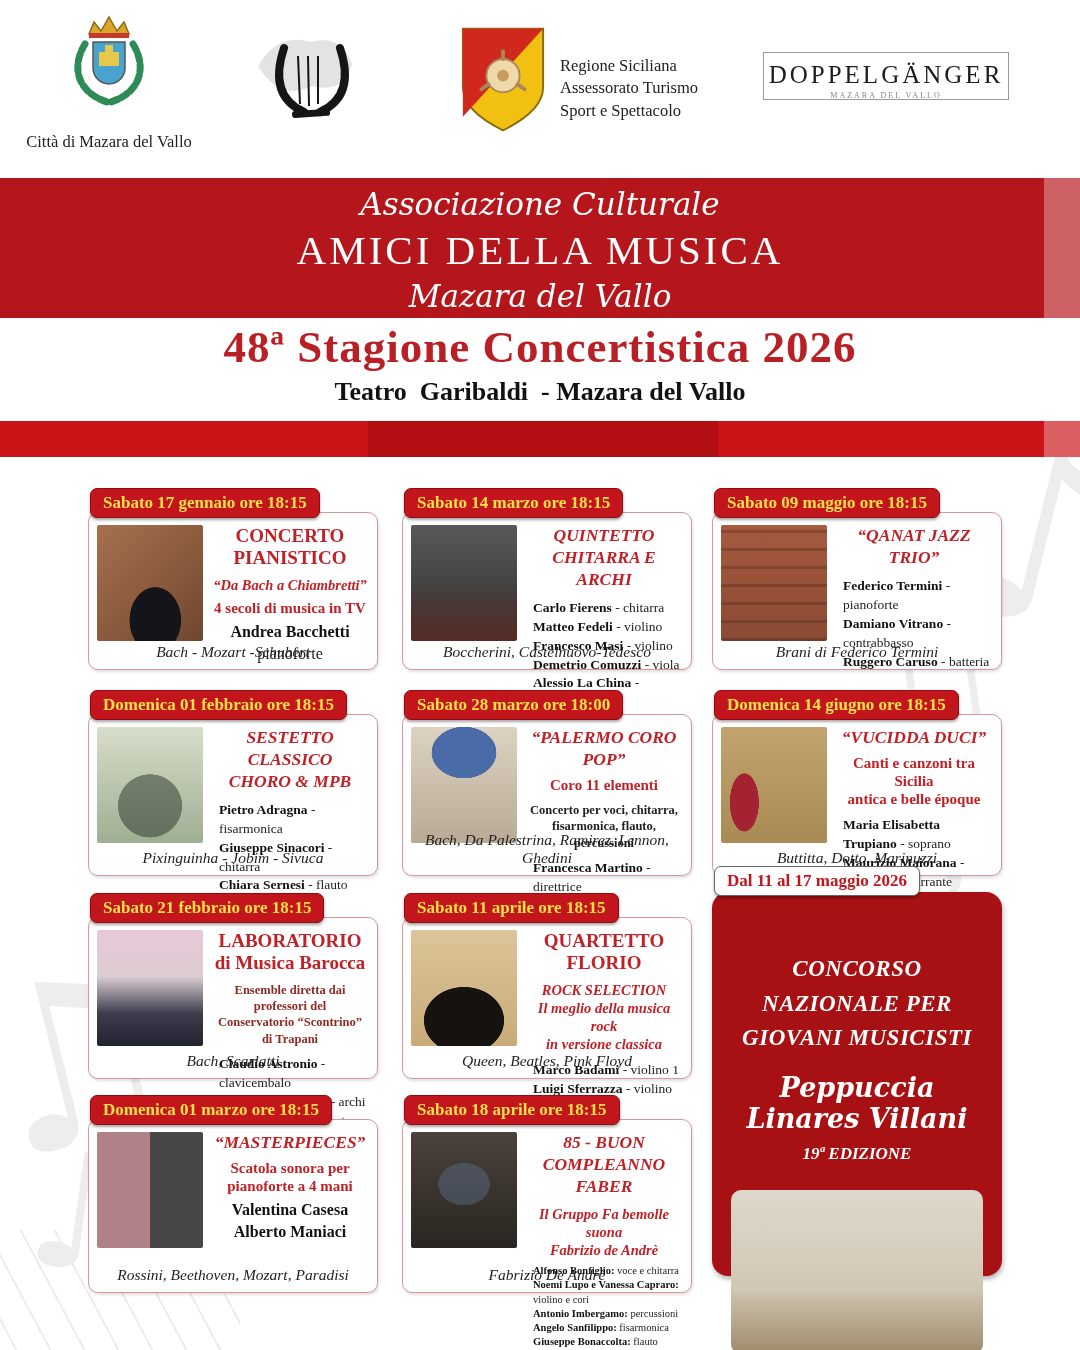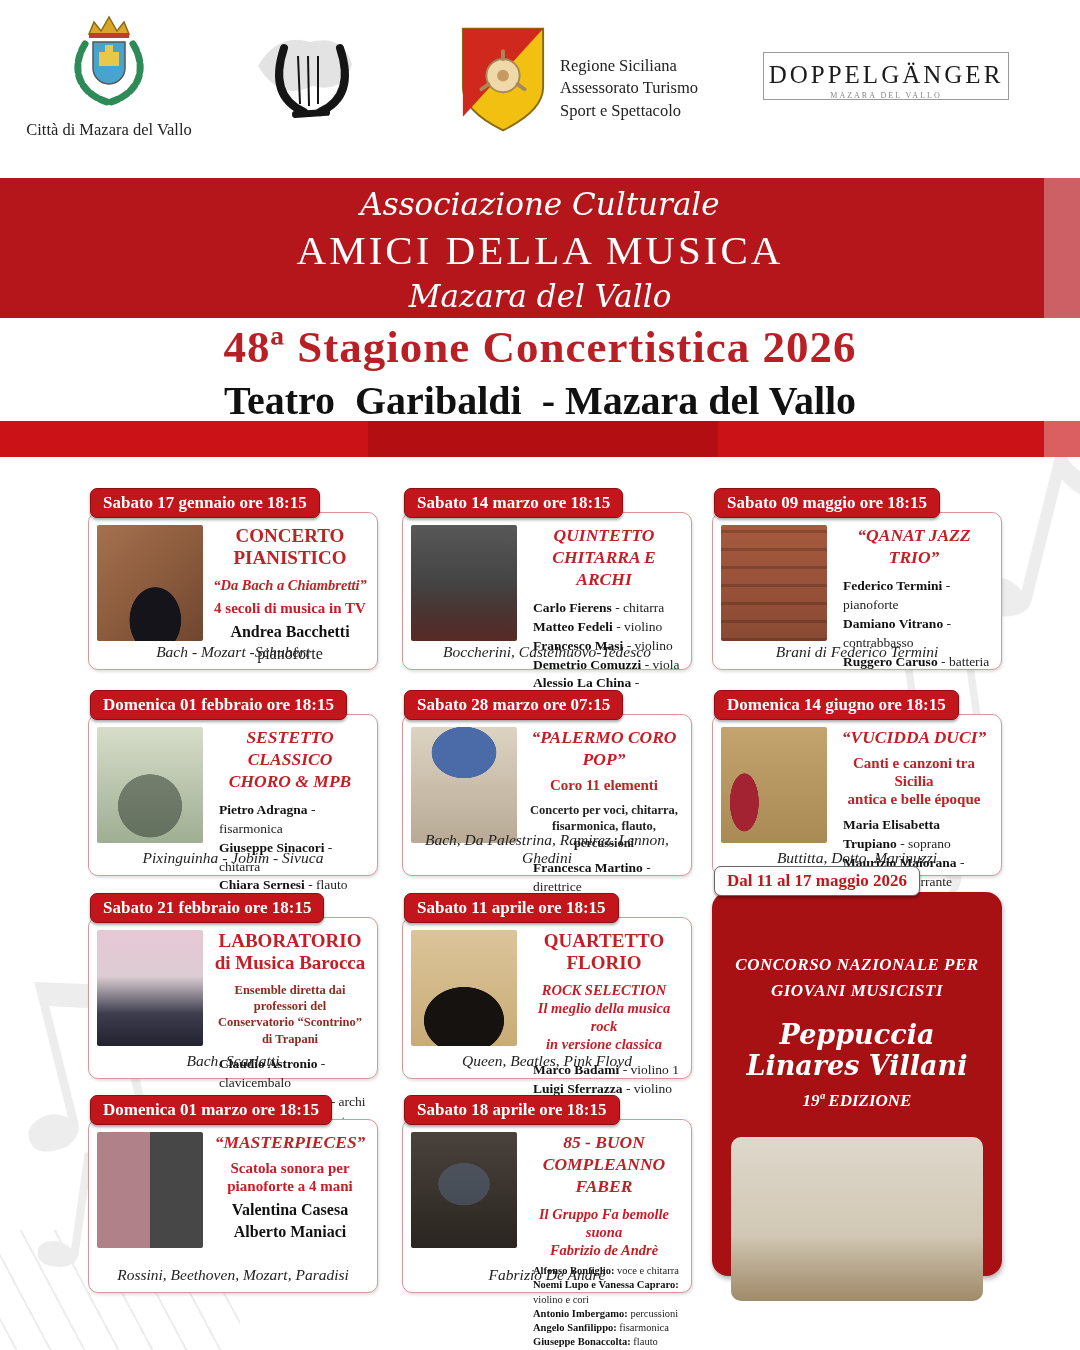--- a/index.html
+++ b/index.html
@@ -7,49 +7,49 @@
         background:#fff;font-family:"Liberation Serif","DejaVu Serif",serif;color:#222;}
 
   
   .decor{position:absolute;z-index:0;color:#ededed;font-family:"DejaVu Sans",sans-serif;user-select:none;}
   .staff-lines{position:absolute;z-index:0;left:-60px;top:1230px;width:300px;height:170px;
       background:repeating-linear-gradient(62deg,#ededed 0 2px,transparent 2px 30px);}
 
   
   .header{position:absolute;left:0;top:0;width:1080px;height:178px;background:#fff;z-index:1;}
   .logo-mazara{position:absolute;left:25px;top:12px;width:168px;text-align:center;}
-  .logo-mazara .cap{font-size:16.5px;color:#222;margin-top:2px;}
+  .logo-mazara .cap{font-size:16.5px;color:#222;margin-top:14px;}
   .logo-lyre{position:absolute;left:240px;top:18px;width:130px;height:135px;}
   .logo-sicilia{position:absolute;left:458px;top:22px;width:90px;height:115px;}
   .sicilia-text{position:absolute;left:560px;top:55px;width:150px;font-size:16.5px;line-height:1.35;color:#222;white-space:pre-line;}
   .logo-dopp{position:absolute;left:763px;top:52px;width:246px;height:48px;border:1px solid #9a9a9a;
       background:#fff;text-align:center;padding-top:8px;box-sizing:border-box;}
   .dopp-title{font-size:25px;letter-spacing:3px;color:#1c1c1c;}
   .dopp-sub{font-size:8px;letter-spacing:2px;color:#888;margin-top:2px;}
 
   
   .banner{position:absolute;left:0;top:178px;width:1080px;height:160px;background:#b5161b;z-index:1;
       text-align:center;color:#fff;}
   .banner-script{font-style:italic;font-size:31px;line-height:1.2;padding-top:8px;font-family:"DejaVu Serif",serif;}
   .banner-caps{font-size:41px;letter-spacing:3px;line-height:1.15;margin-top:4px;}
   .banner-script2{font-style:italic;font-size:31px;line-height:1.2;margin-top:4px;font-family:"DejaVu Serif",serif;}
 
   .season{position:absolute;left:0;top:318px;width:1080px;height:103px;background:#fff;z-index:1;text-align:center;}
   .season-title{color:#b92025;font-weight:bold;font-size:45px;line-height:1.1;padding-top:5px;letter-spacing:1px;}
-  .season-venue{font-size:40px;margin-top:4px;color:#111;}
+  .season-venue{font-size:26px;margin-top:4px;color:#111;}
   .venue-bold{font-weight:bold;white-space:pre;}
   .venue-rest{font-weight:600;white-space:pre;}
 
   .strip{position:absolute;left:0;top:421px;width:1080px;height:36px;background:#cb1217;z-index:1;}
   .strip-center{position:absolute;left:368px;top:0;width:350px;height:36px;background:#b30f13;}
   .banner-fade{position:absolute;left:1044px;top:178px;width:36px;height:279px;background:rgba(255,255,255,.32);z-index:2;}
 
   
   .event{position:absolute;width:290px;z-index:2;}
-  .badge{display:inline-block;background:#c3161c;color:#ffffff;font-weight:bold;font-size:17px;line-height:1.25;
+  .badge{display:inline-block;background:#c3161c;color:#fde047;font-weight:bold;font-size:17px;line-height:1.25;
       padding:3px 12px 4px;border-radius:7px;border:1px solid #8f0d11;box-shadow:0 2px 3px rgba(0,0,0,.35);
       position:relative;z-index:2;margin-left:2px;}
   .badge-light{background:#fdfdfd;color:#c3161c;border:1.5px solid #666;}
   .card{background:#fff;border:1.5px solid #d9979a;border-radius:10px;margin-top:-6px;position:relative;z-index:1;
       padding:12px 8px 4px;display:flex;flex-direction:column;box-sizing:border-box;box-shadow:1px 2px 3px rgba(0,0,0,.12);}
   .r1 .card{height:158px;} .r2 .card{height:162px;} .r3 .card{height:162px;} .r4 .card{height:174px;}
   .row{display:flex;flex:1;min-height:0;}
   .photo{width:106px;height:116px;flex:none;border-radius:2px;}
   .tcol{flex:1;padding:0 2px 0 10px;display:flex;flex-direction:column;align-items:center;text-align:center;min-width:0;}
   .t-upright{color:#c02127;font-weight:bold;font-size:19px;line-height:1.15;white-space:pre-line;}
@@ -63,21 +63,21 @@
   .pname{font-weight:bold;color:#111;}
   .prole{color:#222;}
   .stack .performers{align-self:center;text-align:center;font-size:16px;line-height:1.35;margin-top:4px;padding-left:0;}
   .stack .pname,.stack .prole{display:block;}
   .small-perf .performers{font-size:10.5px;line-height:1.35;margin-top:5px;}
   .repertoire{font-style:italic;font-size:15.5px;color:#222;text-align:center;padding:3px 0 4px;margin-top:auto;}
 
   
   .contest-box{background:#a81114;border-radius:16px;margin-top:-4px;height:384px;box-sizing:border-box;
       padding:60px 16px 0;text-align:center;color:#fff;position:relative;z-index:1;box-shadow:1px 3px 5px rgba(0,0,0,.3);}
-  .contest-line1{font-weight:bold;font-style:italic;font-size:17px;line-height:1.5;letter-spacing:.5px;white-space:pre-line;}
+  .contest-line1{font-weight:bold;font-style:italic;font-size:23px;line-height:1.5;letter-spacing:.5px;white-space:pre-line;}
   .contest-line2{font-style:italic;font-weight:bold;font-size:27px;margin-top:16px;font-family:"DejaVu Serif",serif;}
   .contest-line3{font-weight:bold;font-style:italic;font-size:17px;margin-top:10px;}
   .contest-photo{width:252px;height:164px;margin:26px auto 0;border-radius:10px;}
 
   
   .ph-pianist{background:radial-gradient(60% 70% at 55% 82%,#14141a 0 40%,rgba(0,0,0,0) 41%),linear-gradient(135deg,#a5714f,#8a5a3c 55%,#6f4630);}
   .ph-sextet{background:radial-gradient(50% 45% at 50% 68%,rgba(40,50,40,.5) 0 60%,transparent 61%),linear-gradient(#d7ddc9,#9fae93);}
   .ph-baroque{background:linear-gradient(rgba(30,30,50,0) 40%,rgba(35,35,55,.85) 72%,rgba(25,25,40,.95)),linear-gradient(#e7c7d6,#cdd4cf);}
   .ph-duo{background:linear-gradient(90deg,#b08188 0 50%,#474747 50% 100%);}
   .ph-quintet{background:linear-gradient(rgba(0,0,0,0) 50%,rgba(120,40,30,.55)),linear-gradient(#585858,#2f2f2f);}
@@ -269,21 +269,21 @@
               <div class="perf"><span class="pname">Demetrio Comuzzi</span> <span class="prole">- viola</span></div>
               <div class="perf"><span class="pname">Alessio La China</span> <span class="prole">- violoncello</span></div>
             </div>
         </div>
       </div>
       <div class="repertoire">Boccherini, Castelnuovo-Tedesco</div>
     </div>
   </div>
 
   <div class="event r2" style="left:402px;top:690px;">
-    <div class="badge">Sabato 28 marzo ore 07:15</div>
+    <div class="badge">Sabato 28 marzo ore 18:00</div>
     <div class="card">
       <div class="row">
         <div class="photo ph-choir"></div>
         <div class="tcol">
           <div class="t-italic">“PALERMO CORO POP”</div>
           <div class="s-upright">Coro 11 elementi</div>
           <div class="note">Concerto per voci, chitarra,
 fisarmonica, flauto, percussioni</div>
           <div class="performers">
 

